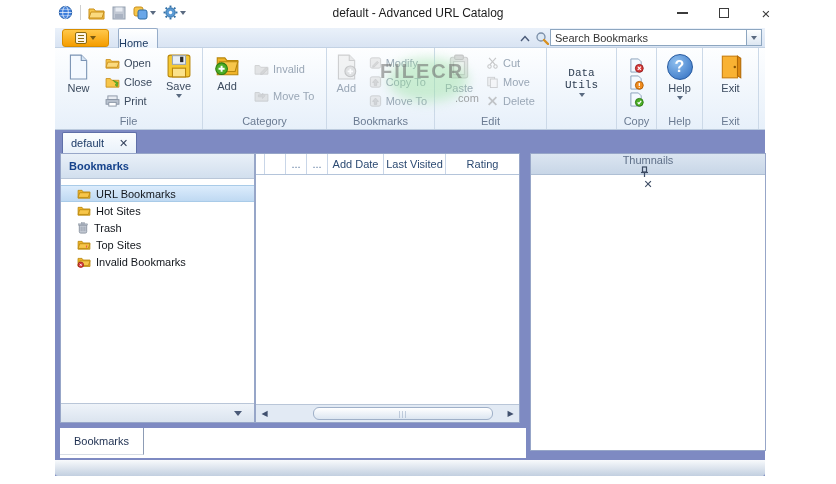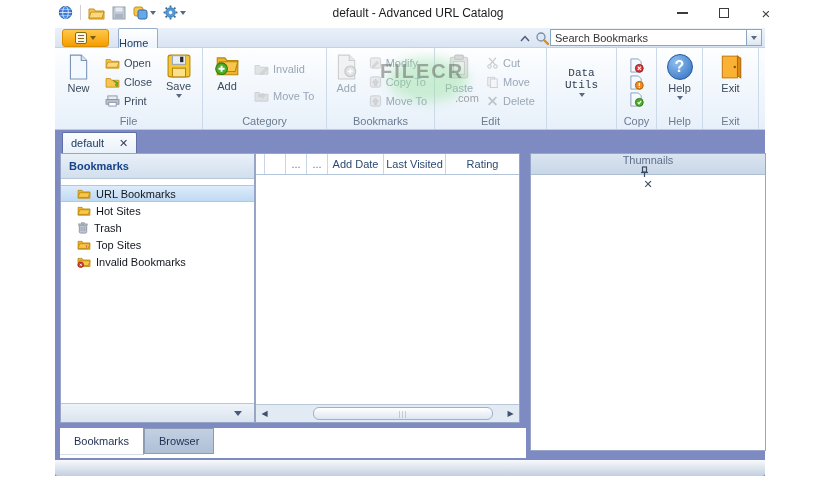--- a/index.html
+++ b/index.html
@@ -528,21 +528,18 @@
             </svg>
         </span>
         <span class="tp-icon" style="font-weight:bold">✕</span>
       </div>
     </div>
 
     <div class="bottom-strip">
       <div class="btab active">
         <span>Bookmarks</span>
       </div>
-      <div class="btab inactive">
-        <span>Browser</span>
-      </div>
     </div>
 
     <div class="status-strip"></div>
   </div>
 
 </div>
 
 </body></html>

